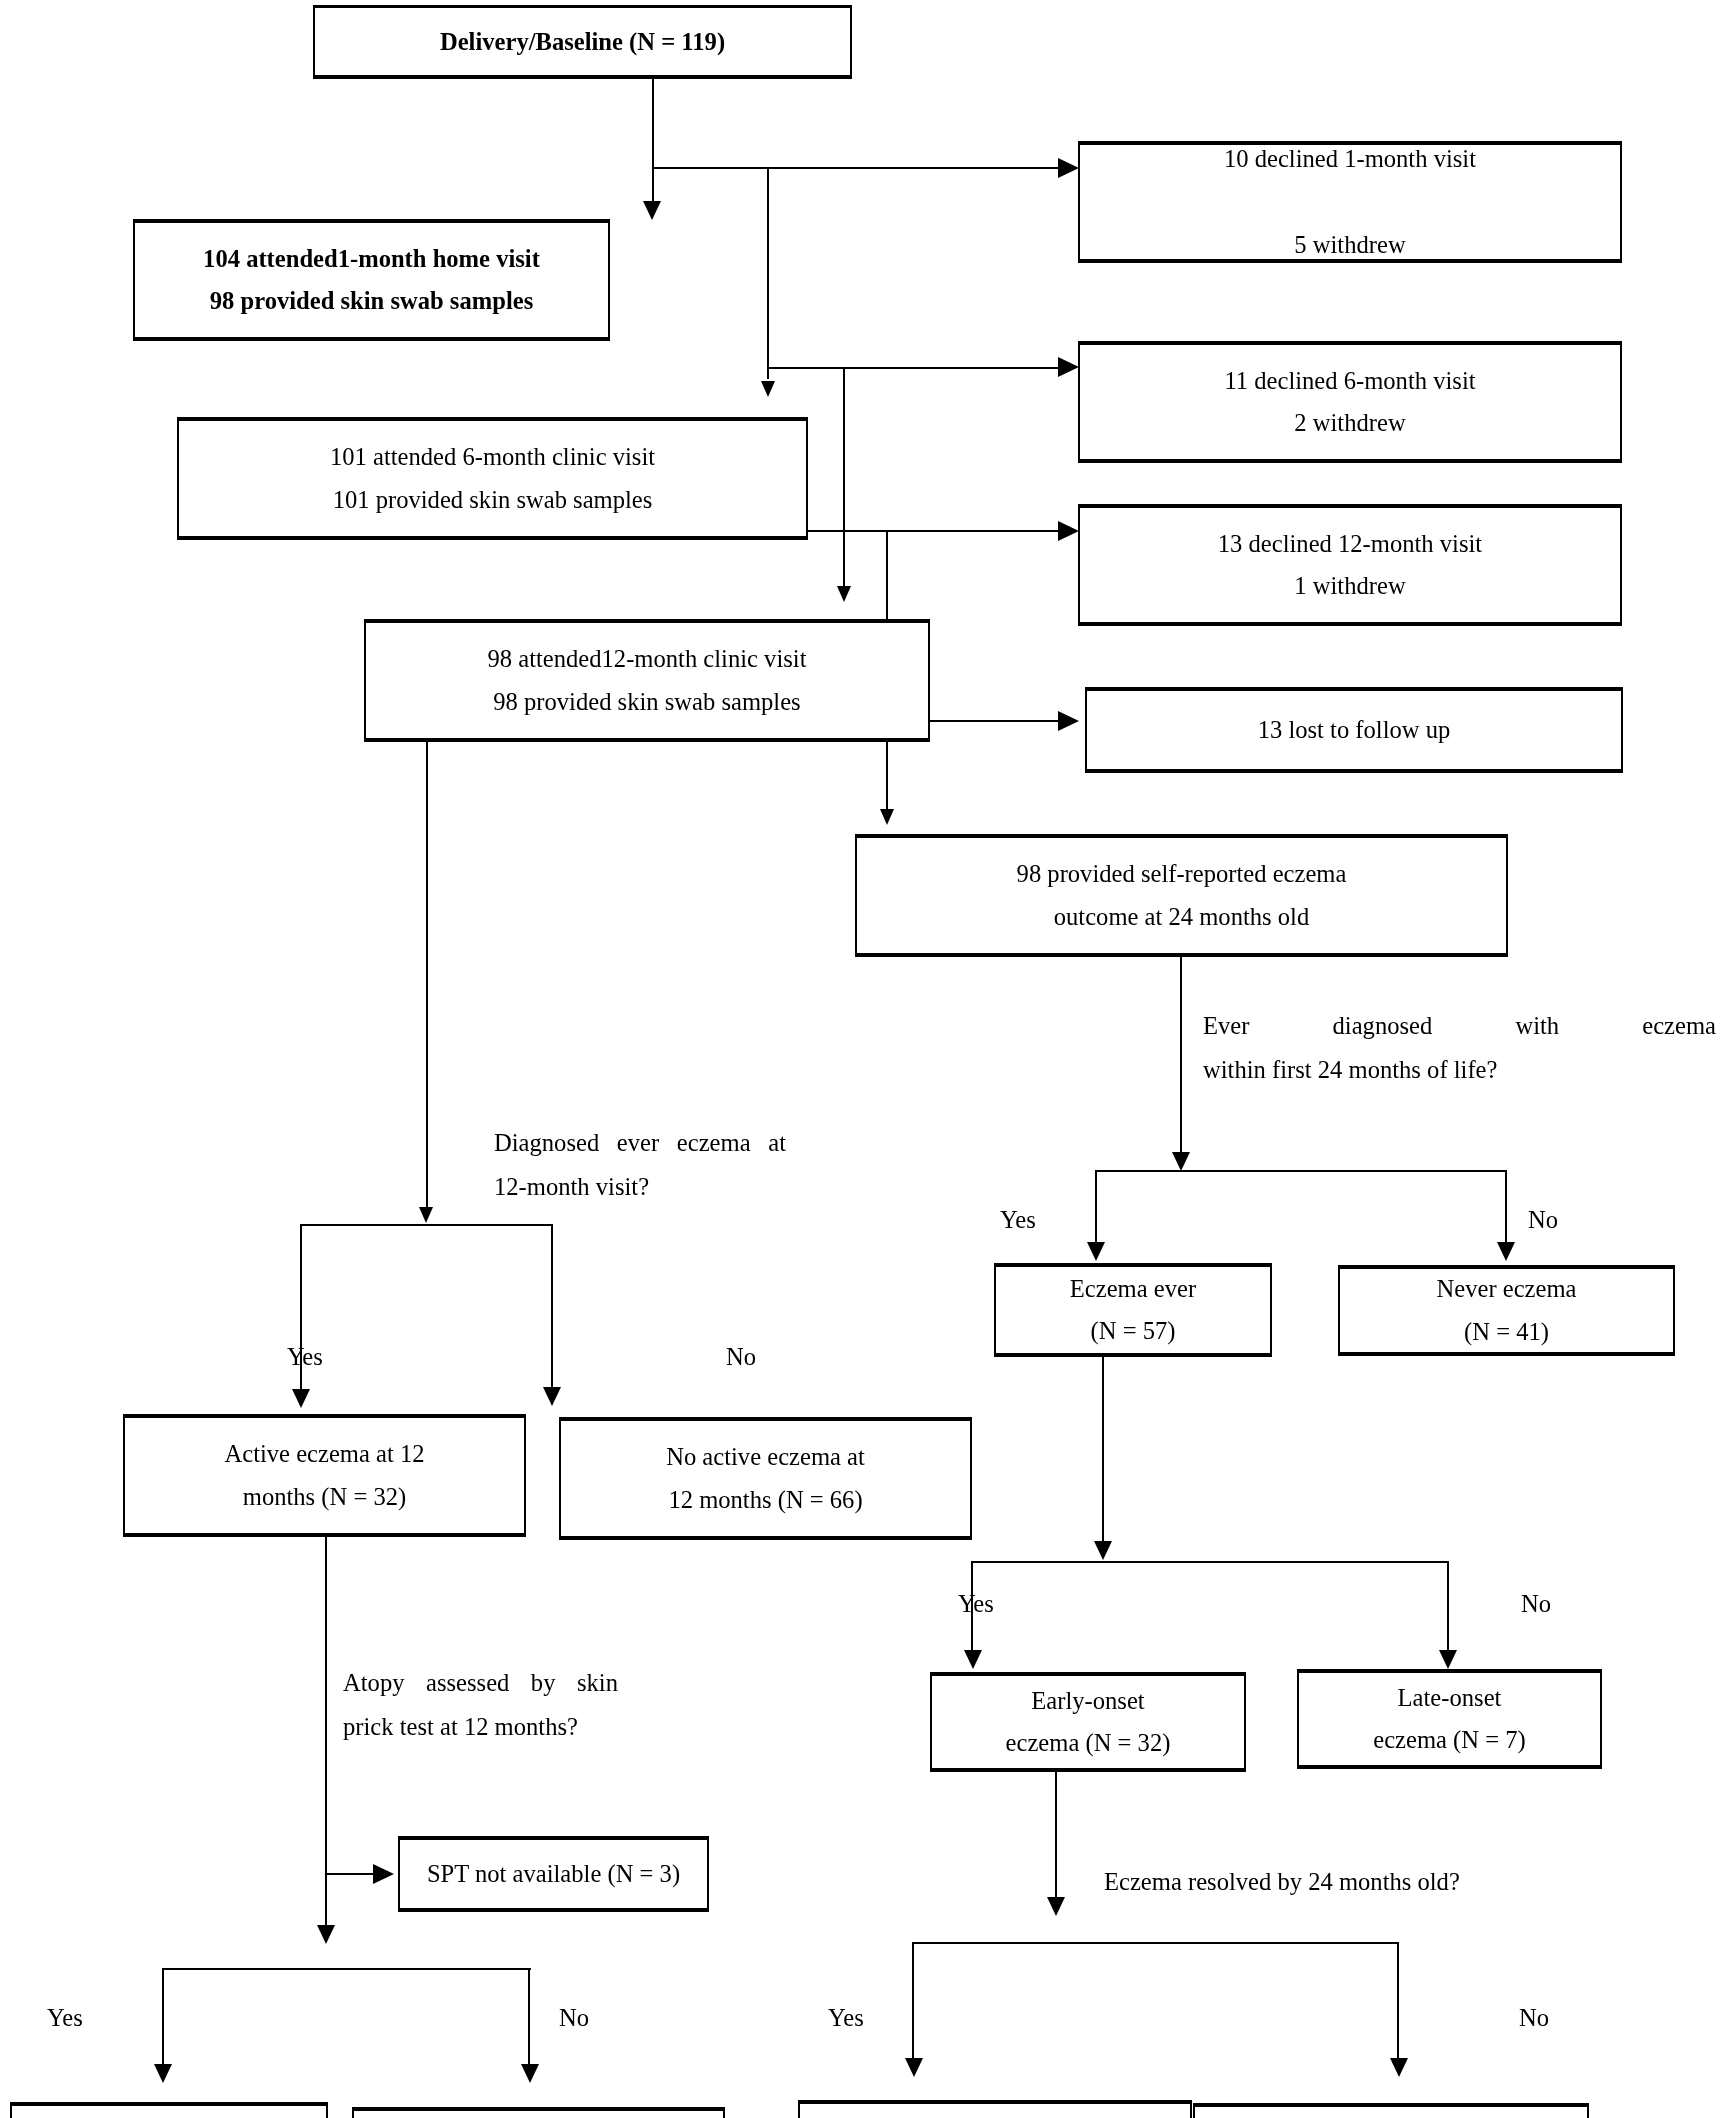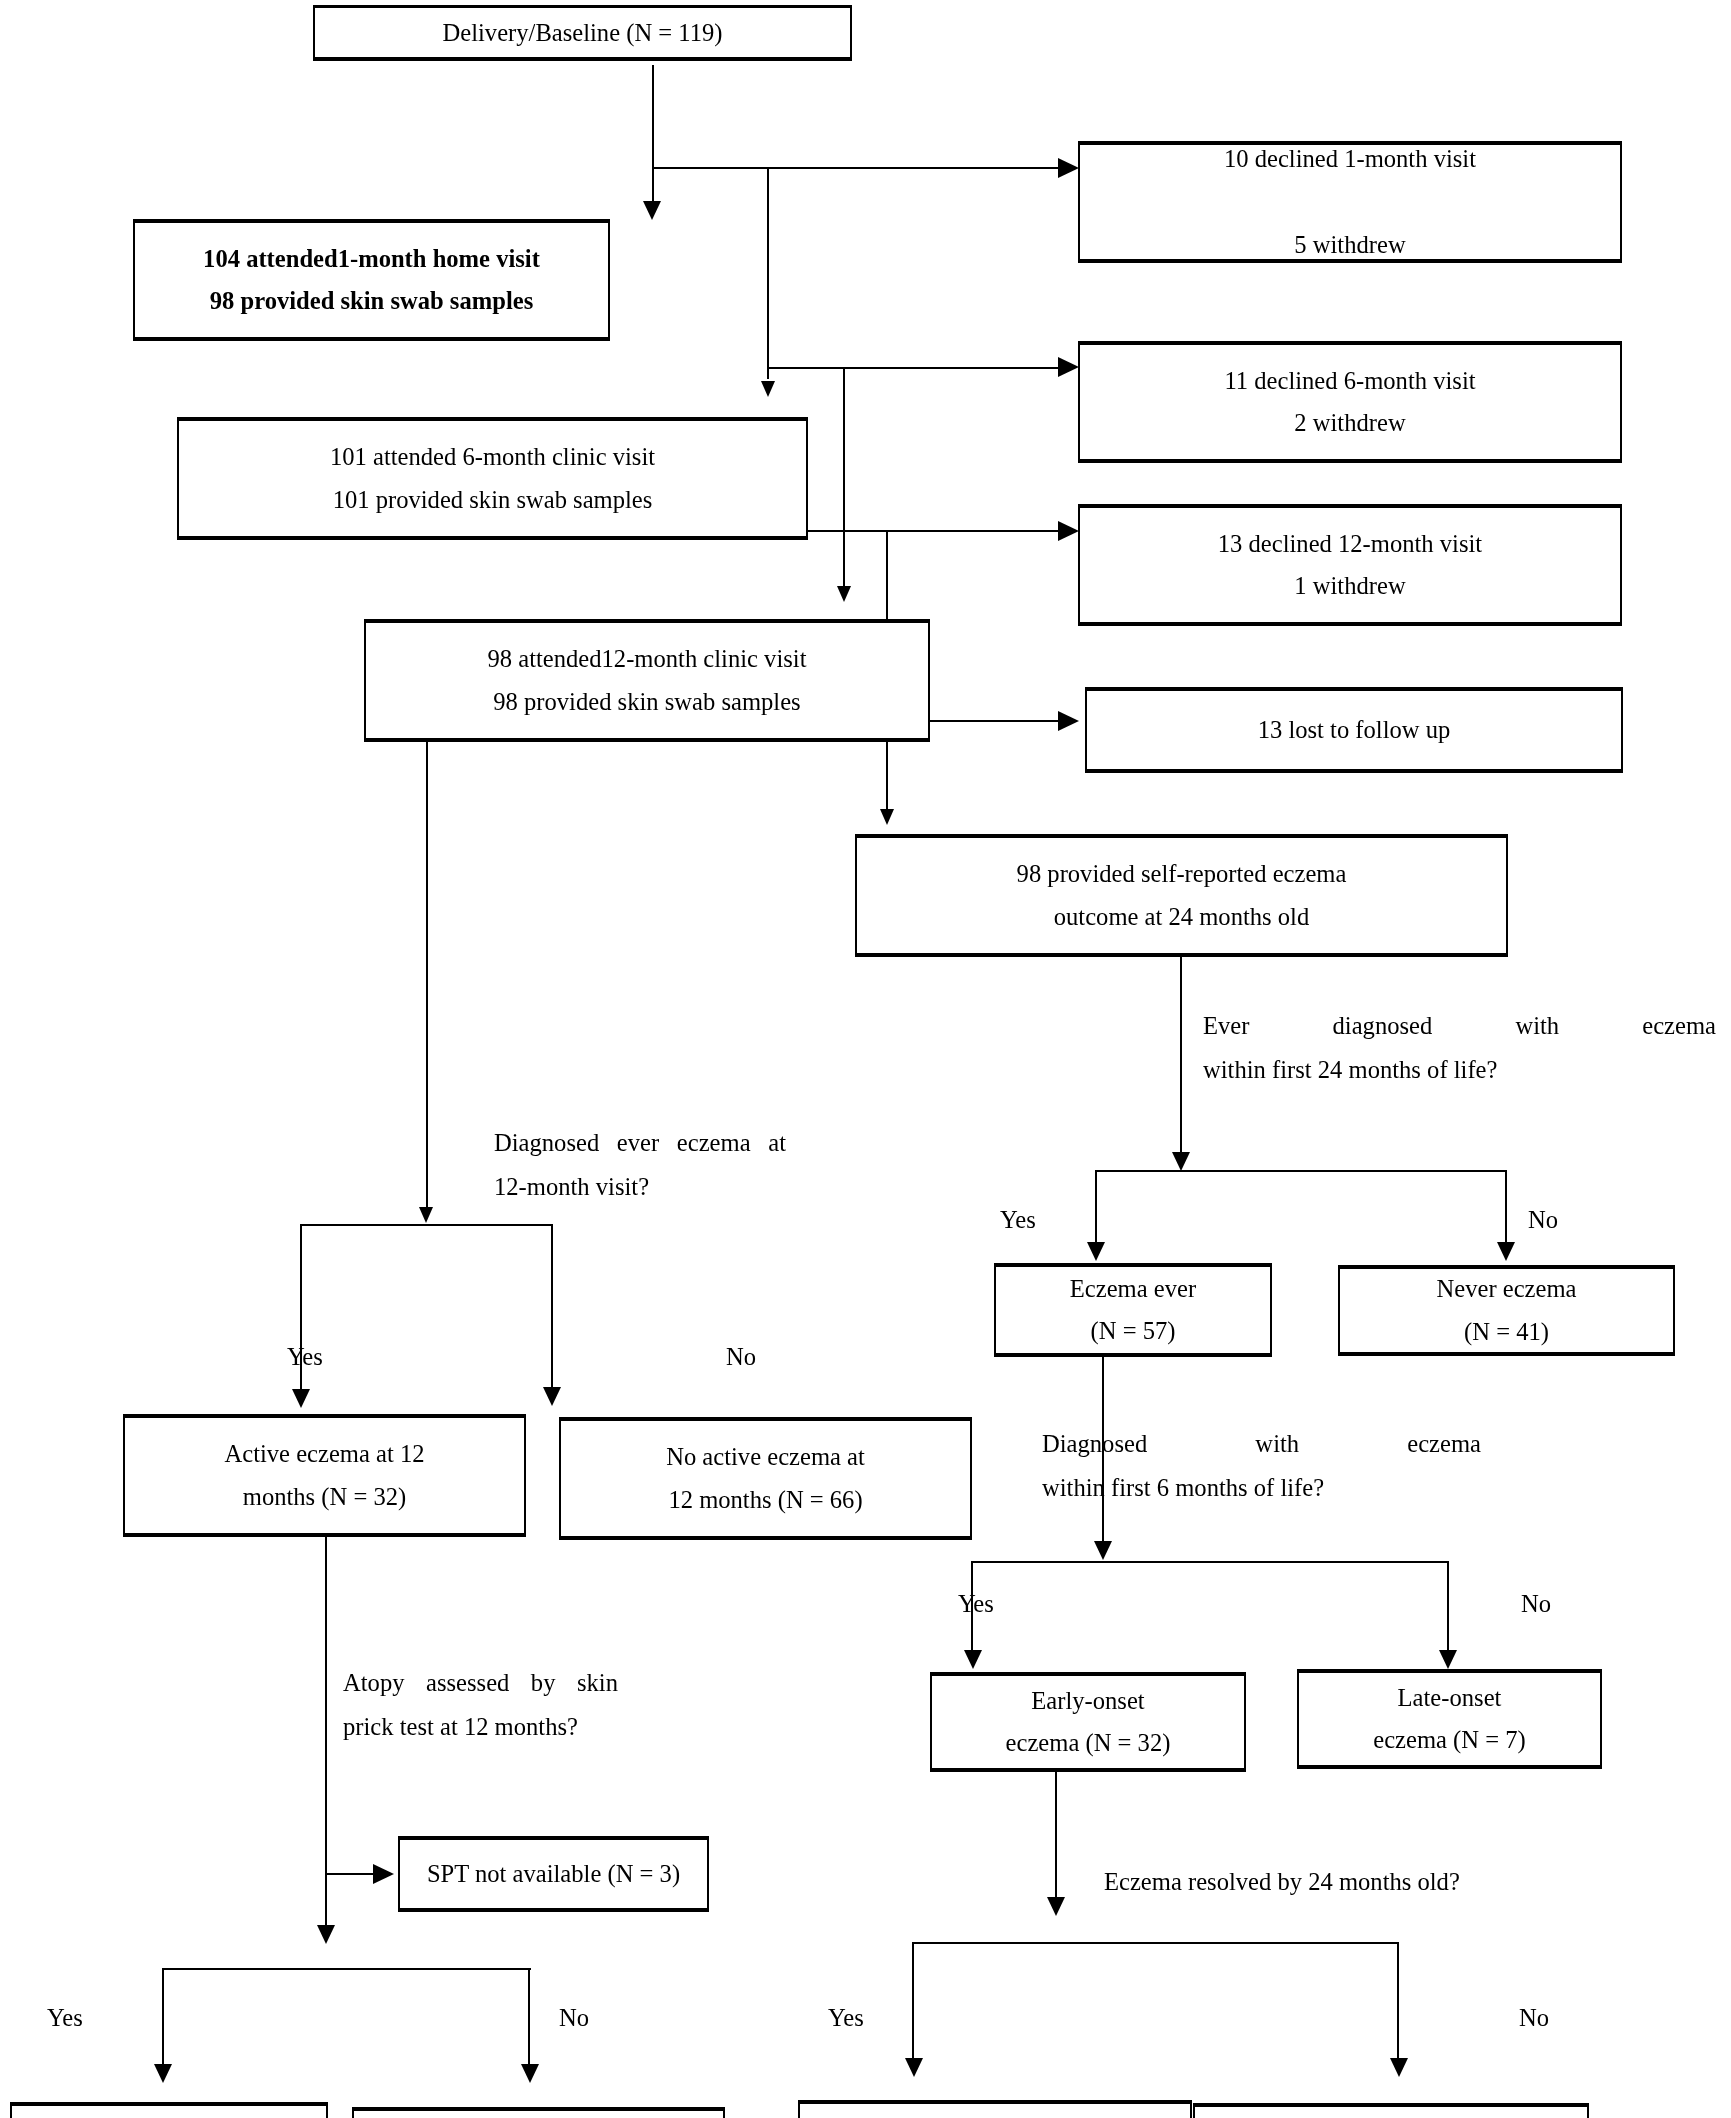--- a/index.html
+++ b/index.html
@@ -101,21 +101,21 @@
   .qlabel .line.j {
     text-align: justify;
     text-align-last: justify;
   }
 </style>
 </head>
 <body>
 
 <div id="root">
 
-  <div class="box" style="left:313px; top:4.7px; width:539px; height:56px;">
+  <div class="box" style="left:313px; top:4.7px; width:539px; height:74px;font-weight:bold;">
     <span class="line">Delivery/Baseline (N = 119)</span>
   </div>
 
   <div class="box" style="left:1078px; top:141px; width:544px; height:122px;gap:44px;">
     <span class="line">10 declined 1-month visit</span>
     <span class="line">5 withdrew</span>
   </div>
 
   <div class="box" style="left:133px; top:219px; width:477px; height:122px;font-weight:bold;">
     <span class="line">104 attended1-month home visit</span>
@@ -283,24 +283,20 @@
   <div class="qlabel" style="left:1203px; top:1004px; width:513px;">
     <span class="line j">Ever  diagnosed  with  eczema</span>
     <span class="line">within first 24 months of life?</span>
   </div>
 
   <div class="qlabel" style="left:494px; top:1121px; width:292px;">
     <span class="line j">Diagnosed  ever  eczema  at</span>
     <span class="line">12-month visit?</span>
   </div>
 
-  <div class="qlabel" style="left:1042px; top:1422px; width:439px;">
-    <span class="line j">Diagnosed    with    eczema</span>
-    <span class="line">within first 6 months of life?</span>
-  </div>
 
   <div class="qlabel" style="left:343px; top:1661px; width:275px;">
     <span class="line j">Atopy  assessed  by  skin</span>
     <span class="line">prick test at 12 months?</span>
   </div>
 
   <div class="qlabel" style="left:1104px; top:1860px; width:551px;">
     <span class="line">Eczema resolved by 24 months old?</span>
   </div>
 

